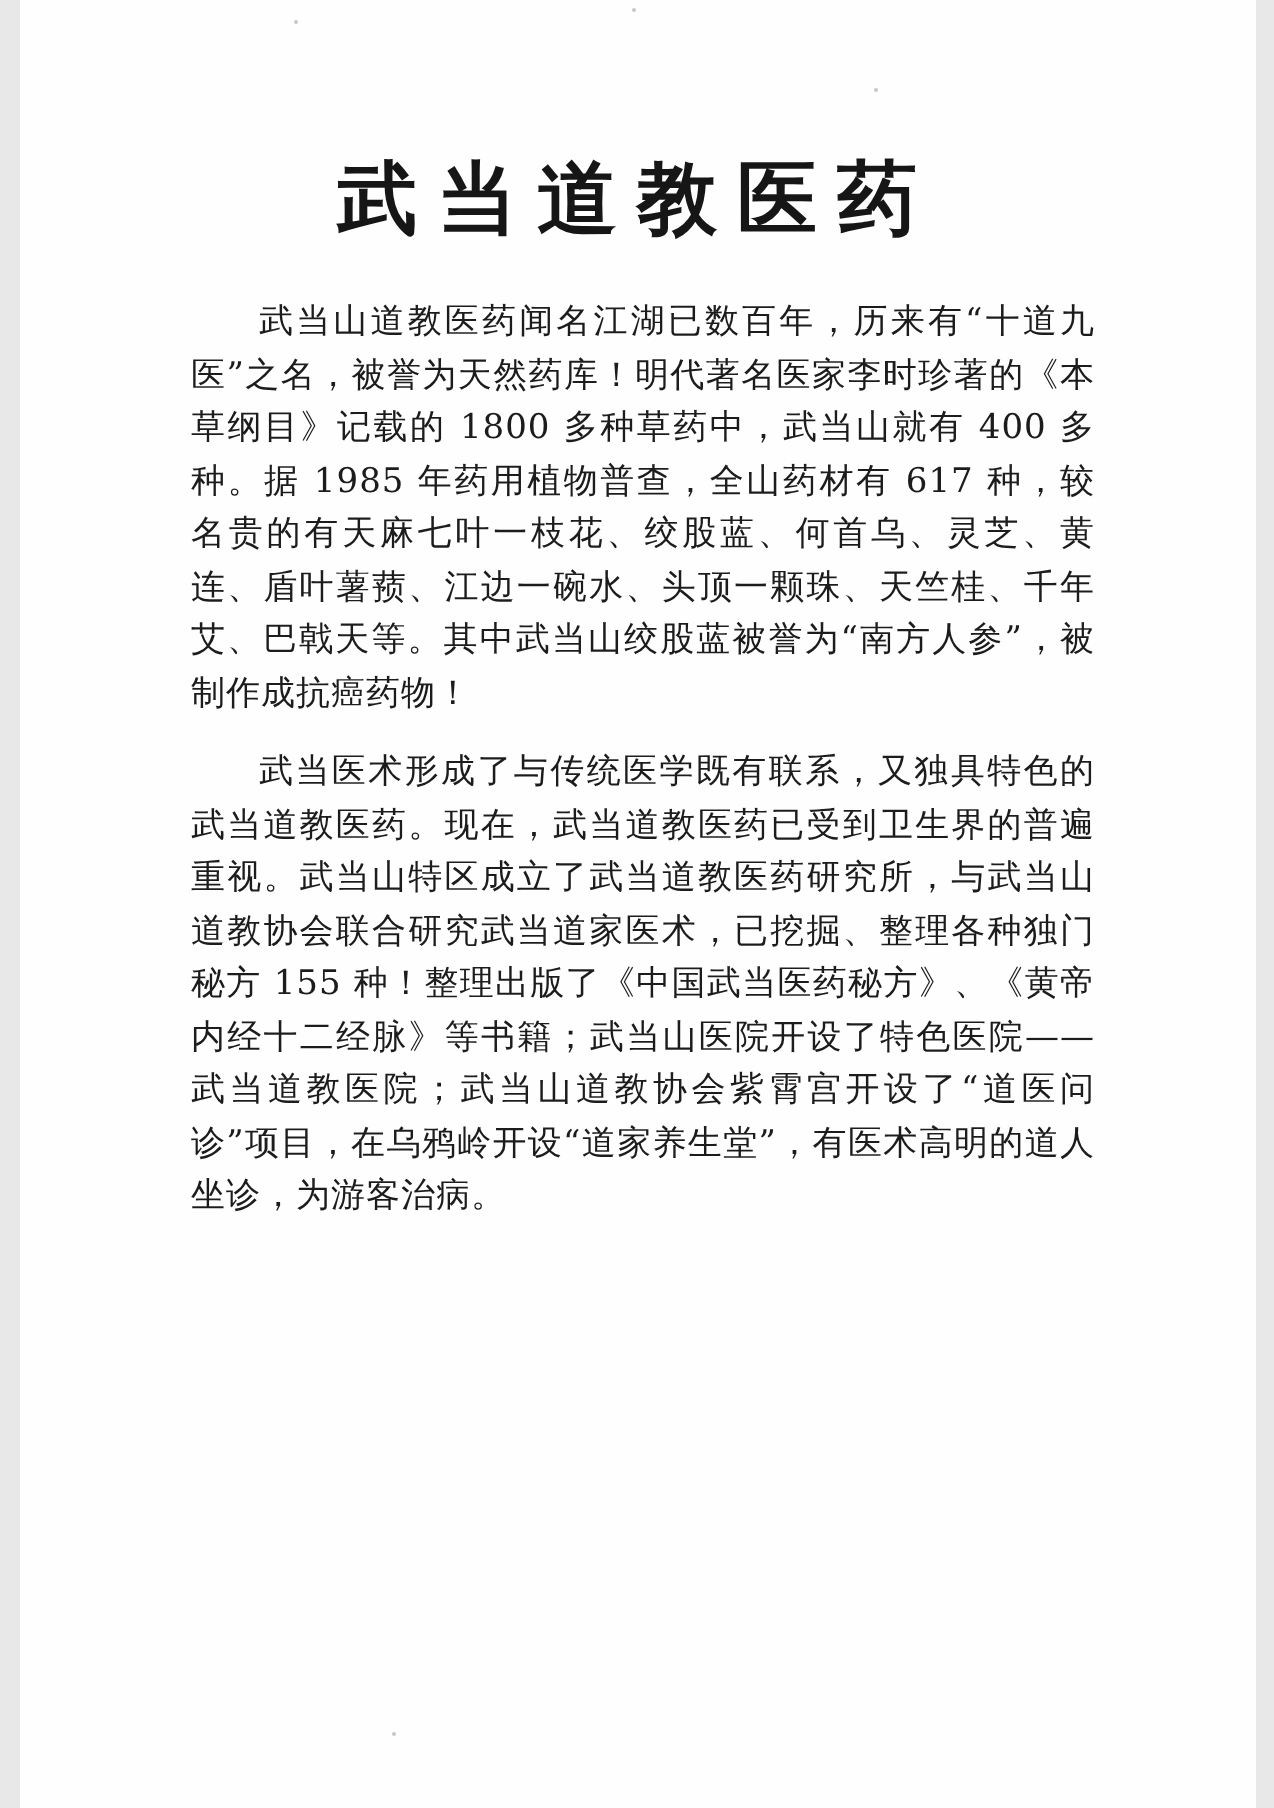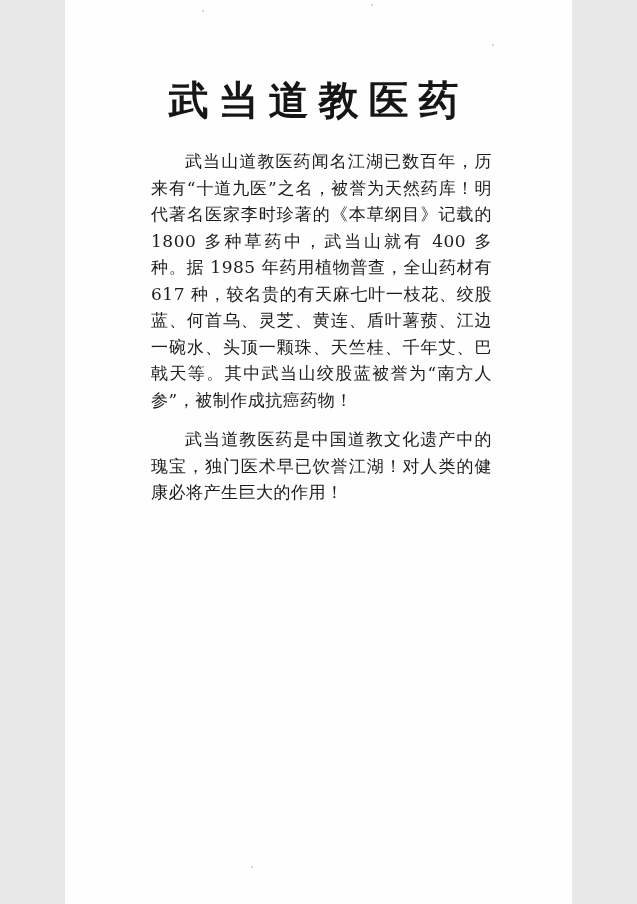--- a/index.html
+++ b/index.html
@@ -2,21 +2,21 @@
 <html><head>
 <meta charset="utf-8">
 <style>
   html, body {
     margin: 0;
     padding: 0;
     background: #e8e8e8;
   }
   .page {
     position: relative;
-    width: 507px;
+    width: 618px;
     height: 904px;
     margin: 0 auto;
     background: #fefefe;
     color: #1c1c1c;
     font-family: "DejaVu Serif", "Liberation Serif", serif;
     overflow: hidden;
   }
   .title {
     margin: 0;
     padding-top: 76px;
@@ -58,16 +58,16 @@
 <div class="page">
   <span class="speck s1"></span>
   <span class="speck s2"></span>
   <span class="speck s3"></span>
   <span class="speck s4"></span>
 
   <h1 class="title">武当道教医药</h1>
 
   <div class="body-text">
     <p>武当山道教医药闻名江湖已数百年，历来有“十道九医”之名，被誉为天然药库！明代著名医家李时珍著的《本草纲目》记载的 1800 多种草药中，武当山就有 400 多种。据 1985 年药用植物普查，全山药材有 617 种，较名贵的有天麻七叶一枝花、绞股蓝、何首乌、灵芝、黄连、盾叶薯蓣、江边一碗水、头顶一颗珠、天竺桂、千年艾、巴戟天等。其中武当山绞股蓝被誉为“南方人参”，被制作成抗癌药物！</p>
-    <p>武当道教医药是中国道教文化遗产中的瑰宝，独门医术早已饮誉江湖！对人类的健康必将产生巨大的作用！</p>
+    <p>武当医术形成了与传统医学既有联系，又独具特色的武当道教医药。现在，武当道教医药已受到卫生界的普遍重视。武当山特区成立了武当道教医药研究所，与武当山道教协会联合研究武当道家医术，已挖掘、整理各种独门秘方 155 种！整理出版了《中国武当医药秘方》、《黄帝内经十二经脉》等书籍；武当山医院开设了特色医院——武当道教医院；武当山道教协会紫霄宫开设了“道医问诊”项目，在乌鸦岭开设“道家养生堂”，有医术高明的道人坐诊，为游客治病。</p>
   </div>
 
 </div>
 
 </body></html>

